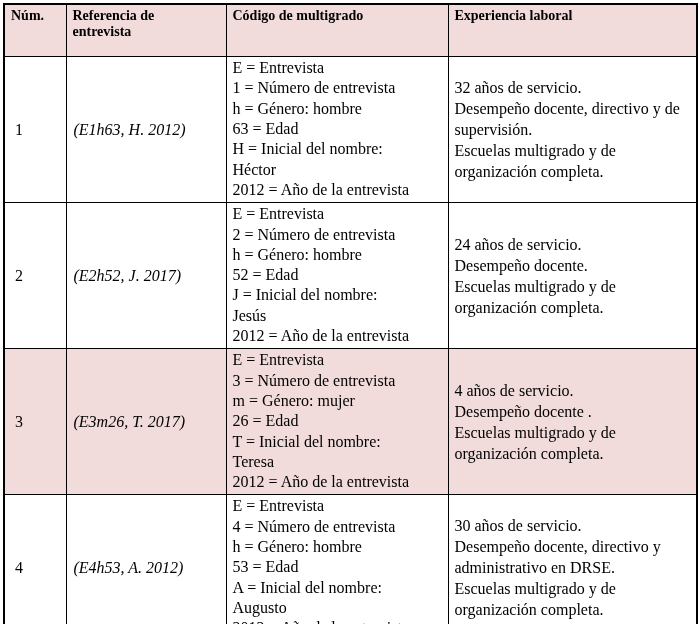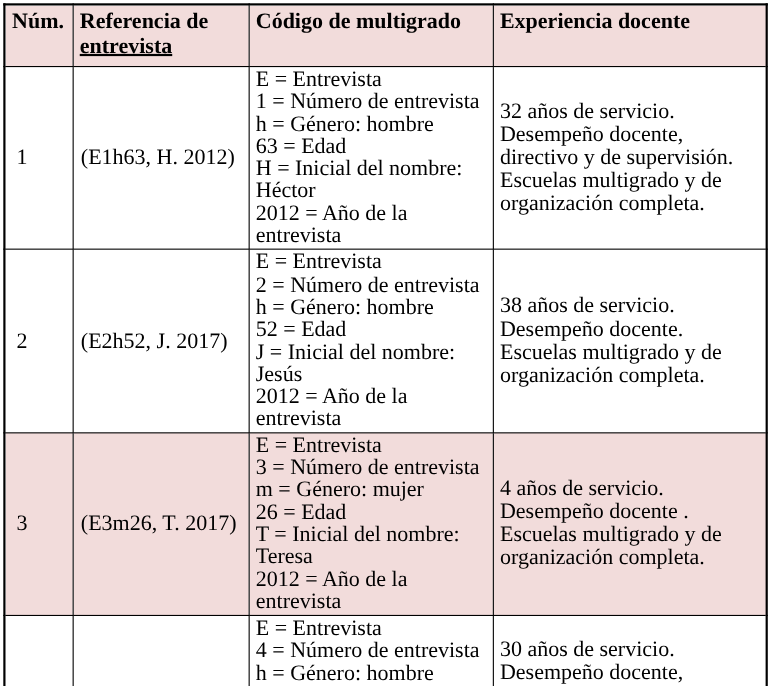--- a/index.html
+++ b/index.html
@@ -28,76 +28,76 @@
     width: 693px;
     table-layout: fixed;
     border: 2px solid var(--border-color);
   }
   col.c-num { width: 62px; }
   col.c-ref { width: 160px; }
   col.c-cod { width: 222px; }
   col.c-exp { width: 249px; }
   th, td {
     border: 1px solid var(--border-color);
-    font-size: 20px;
+    font-size: 16px;
     padding: 2px 6px;
     overflow: hidden;
   }
   thead th {
     background: var(--header-bg);
     text-align: left;
     font-weight: bold;
     vertical-align: top;
     line-height: 1.15;
-    padding: 3px 4px 6px 6px;
-    font-size: 20px;
+    padding: 3px 4px 16px 6px;
+    font-size: 14px;
   }
   td.num {
     vertical-align: middle;
     padding-left: 10px;
   }
   td.ref {
     vertical-align: middle;
     padding-left: 7px;
+    font-style: italic;
   }
   td.cod {
     vertical-align: top;
     white-space: pre-line;
     line-height: 20.3px;
     padding-top: 1px;
   }
   td.exp {
     vertical-align: middle;
     white-space: pre-line;
     line-height: 21px;
   }
   tr.row-highlight td {
     background: var(--highlight-bg);
   }
   .u {
-    text-decoration: underline;
   }
 </style>
 </head>
 <body>
 
 <div class="page">
   <table class="codes-table">
     <colgroup>
       <col class="c-num">
       <col class="c-ref">
       <col class="c-cod">
       <col class="c-exp">
     </colgroup>
     <thead>
       <tr>
         <th>Núm.</th>
         <th><span>Referencia de</span><br><span class="u">entrevista</span></th>
         <th>Código de multigrado</th>
-        <th>Experiencia docente</th>
+        <th>Experiencia laboral</th>
       </tr>
     </thead>
     <tbody>
       <tr>
         <td class="num">1</td>
         <td class="ref">(E1h63, H. 2012)</td>
         <td class="cod">E = Entrevista
 1 = Número de entrevista
 h = Género: hombre
 63 = Edad
@@ -111,21 +111,21 @@
       <tr>
         <td class="num">2</td>
         <td class="ref">(E2h52, J. 2017)</td>
         <td class="cod">E = Entrevista
 2 = Número de entrevista
 h = Género: hombre
 52 = Edad
 J = Inicial del nombre:
 Jesús
 2012 = Año de la entrevista</td>
-        <td class="exp">38 años de servicio.
+        <td class="exp">24 años de servicio.
 Desempeño docente.
 Escuelas multigrado y de organización completa.</td>
       </tr>
       <tr class="row-highlight">
         <td class="num">3</td>
         <td class="ref">(E3m26, T. 2017)</td>
         <td class="cod">E = Entrevista
 3 = Número de entrevista
 m = Género: mujer
 26 = Edad

